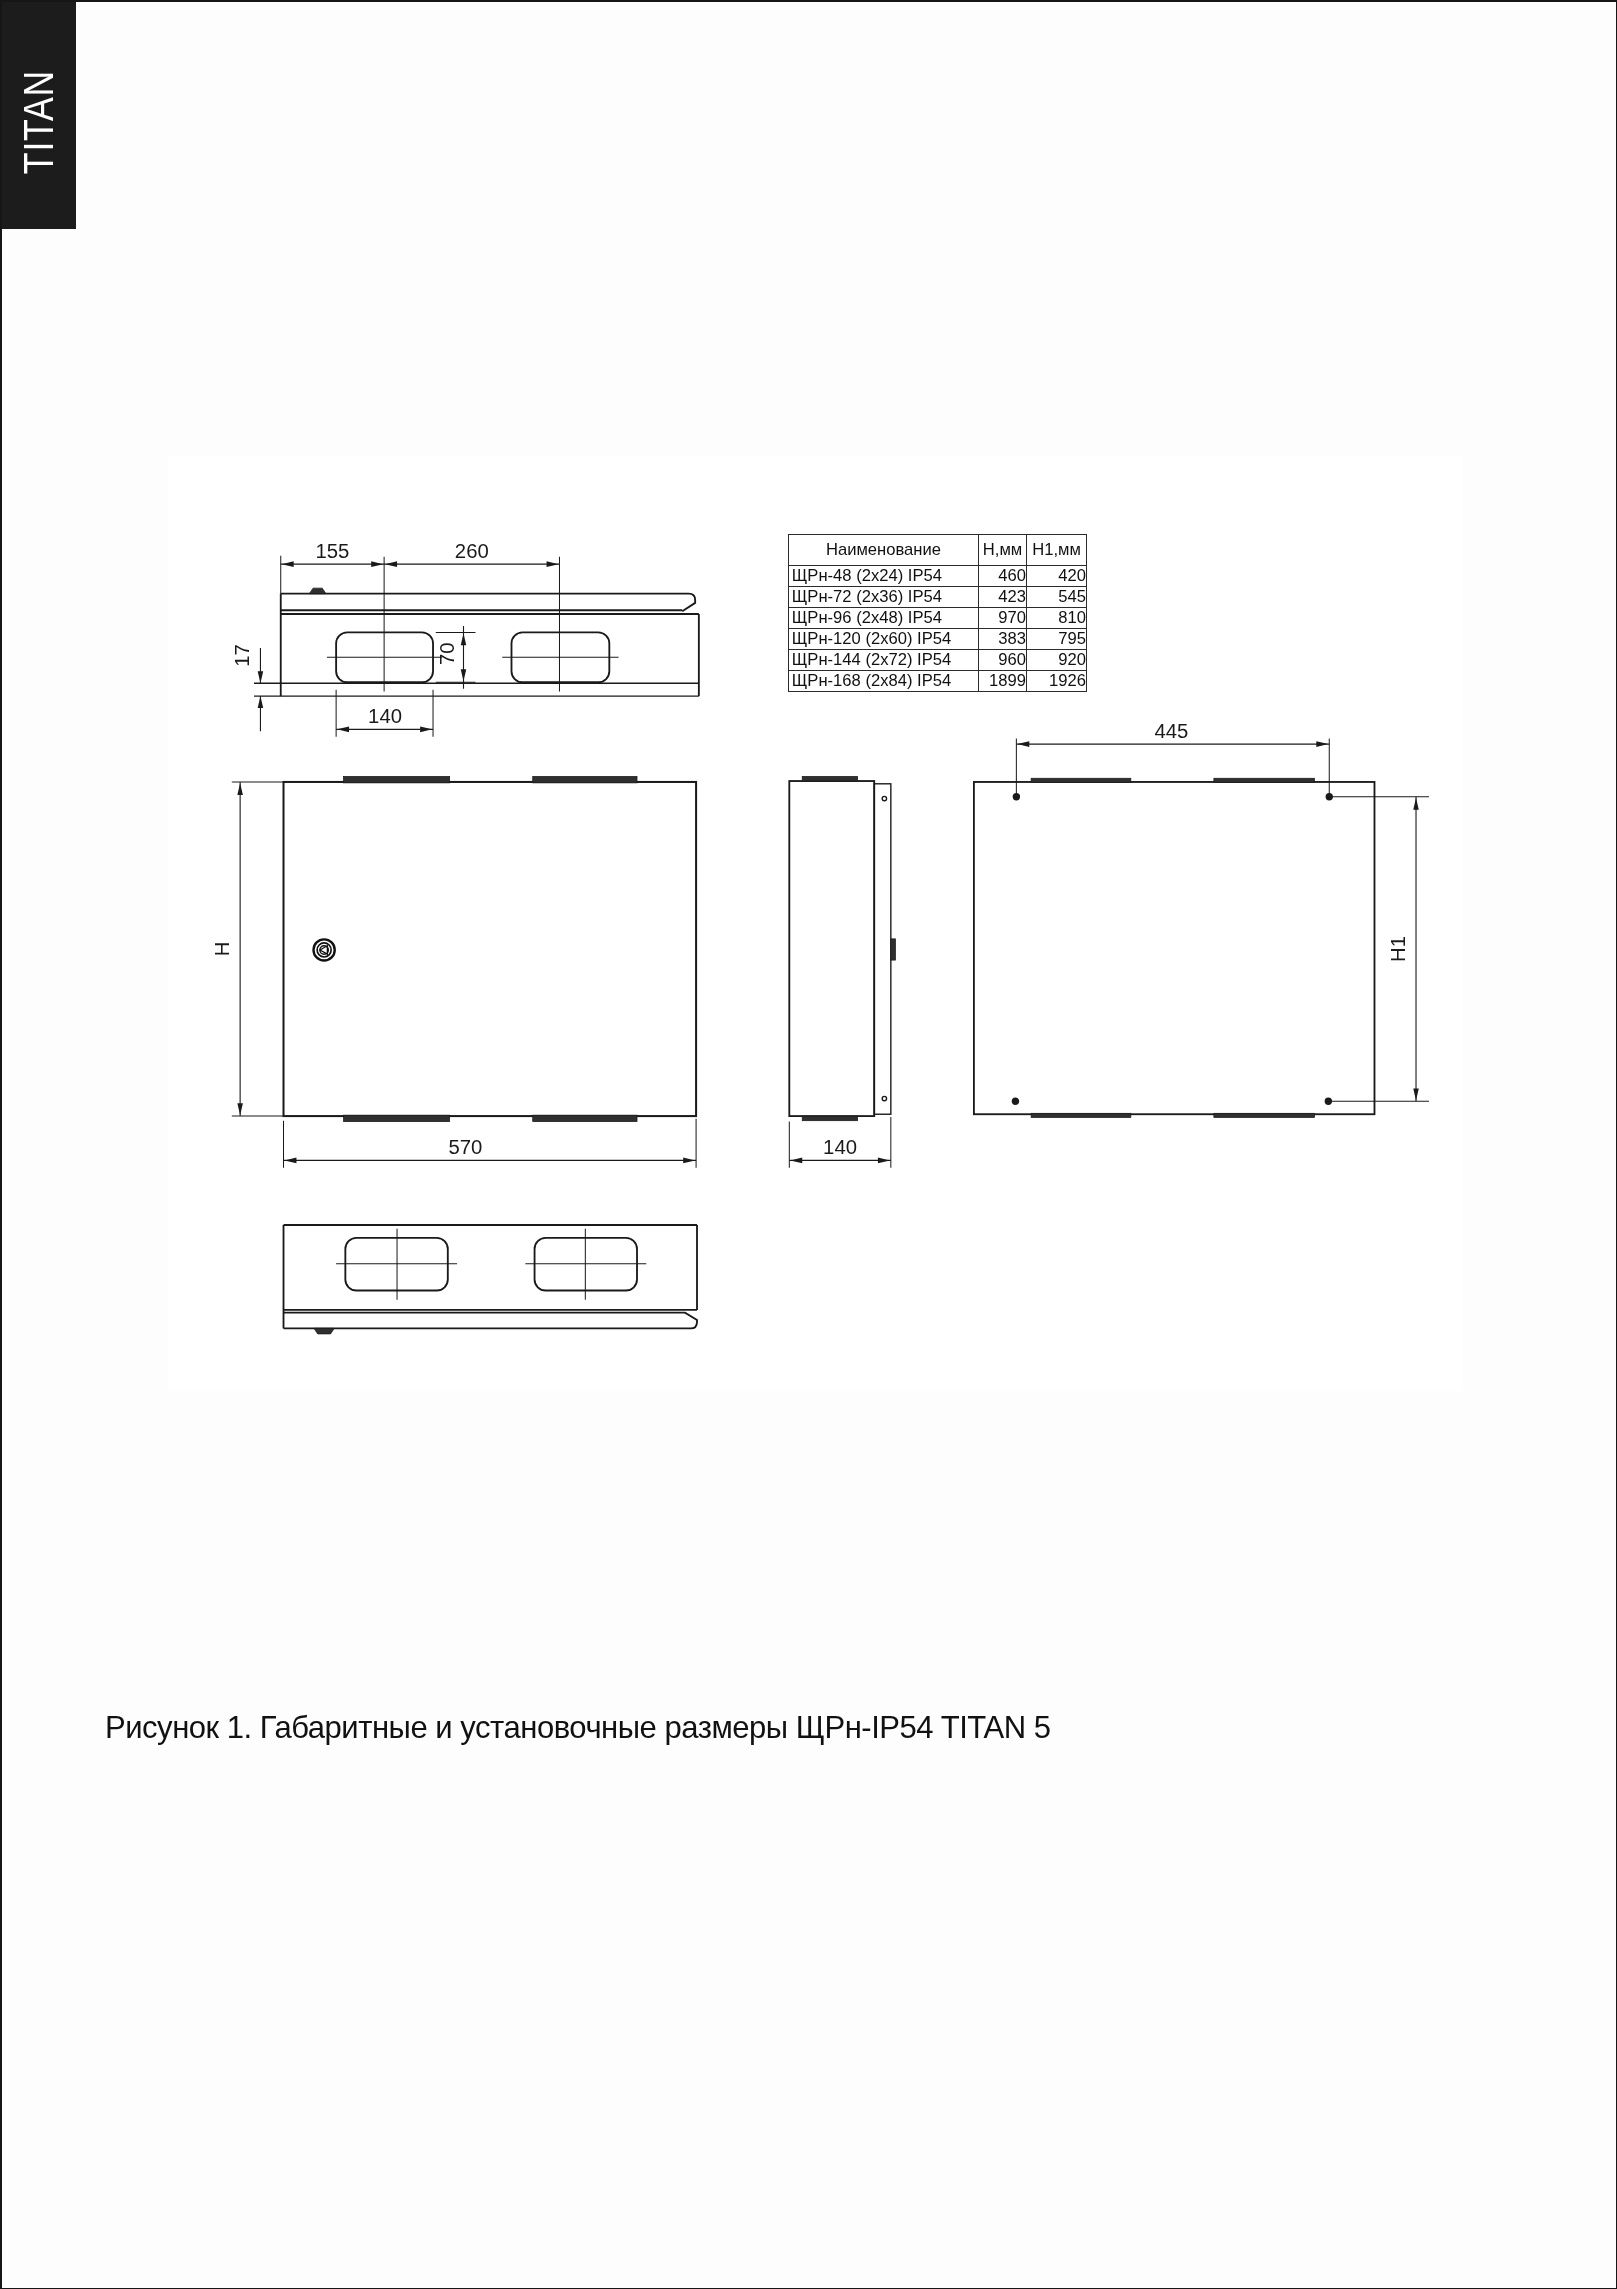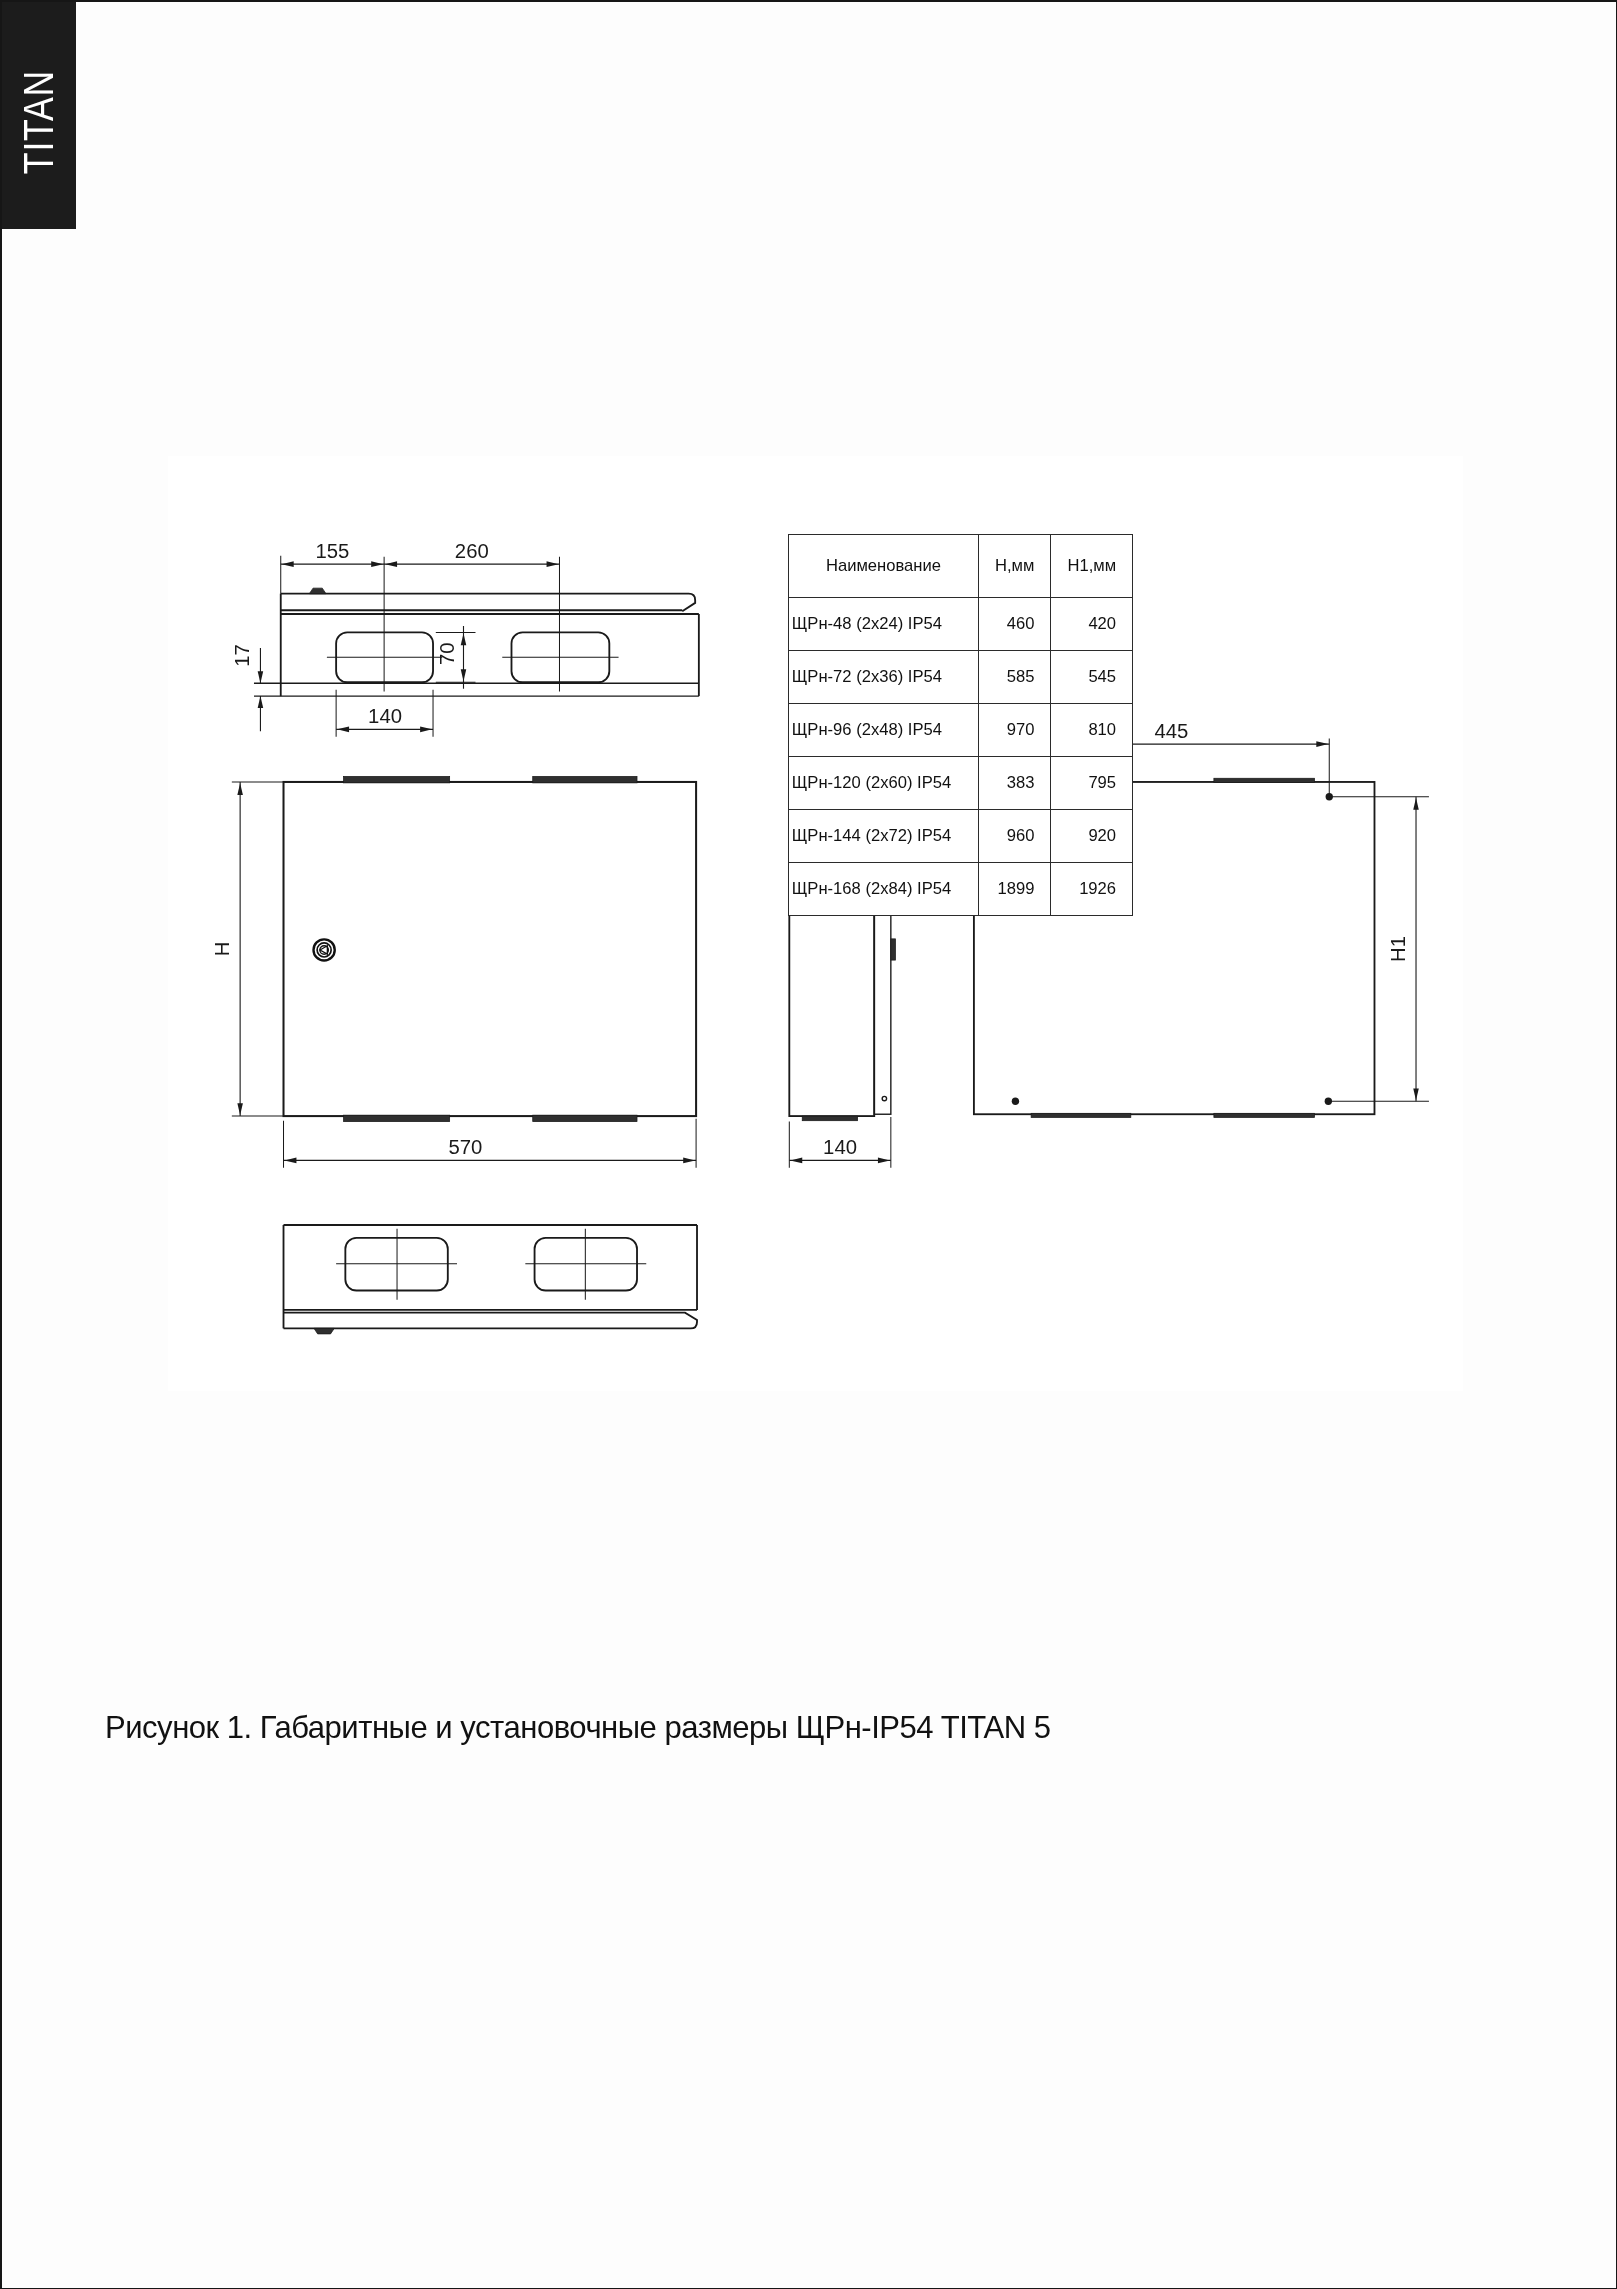--- a/index.html
+++ b/index.html
@@ -52,21 +52,21 @@
   }
   .spec-table {
     position:absolute; left:786px; top:532px;
     border-collapse:collapse;
     table-layout:fixed;
     font-size:16.6px; color:#111;
     background:#ffffff;
   }
   .spec-table th, .spec-table td {
     border:1.5px solid #2b2b2b;
-    padding:16px;
+    padding:0;
     white-space:nowrap;
     overflow:hidden;
   }
   .spec-table th { font-weight:normal; height:30px; text-align:center; }
   .spec-table td { height:20px; text-align:right; }
   .spec-table td.t-name { text-align:left; padding-left:2.8px; }
   .col-name { width:190px; }
   .col-h    { width:48px;  }
   .col-h1   { width:60px;  }
   .caption {
@@ -242,21 +242,21 @@
       </tr>
     </thead>
     <tbody>
       <tr>
         <td class="t-name">ЩРн-48 (2x24) IP54</td>
         <td>460</td>
         <td>420</td>
       </tr>
       <tr>
         <td class="t-name">ЩРн-72 (2x36) IP54</td>
-        <td>585</td>
+        <td>423</td>
         <td>545</td>
       </tr>
       <tr>
         <td class="t-name">ЩРн-96 (2x48) IP54</td>
         <td>970</td>
         <td>810</td>
       </tr>
       <tr>
         <td class="t-name">ЩРн-120 (2x60) IP54</td>
         <td>383</td>

